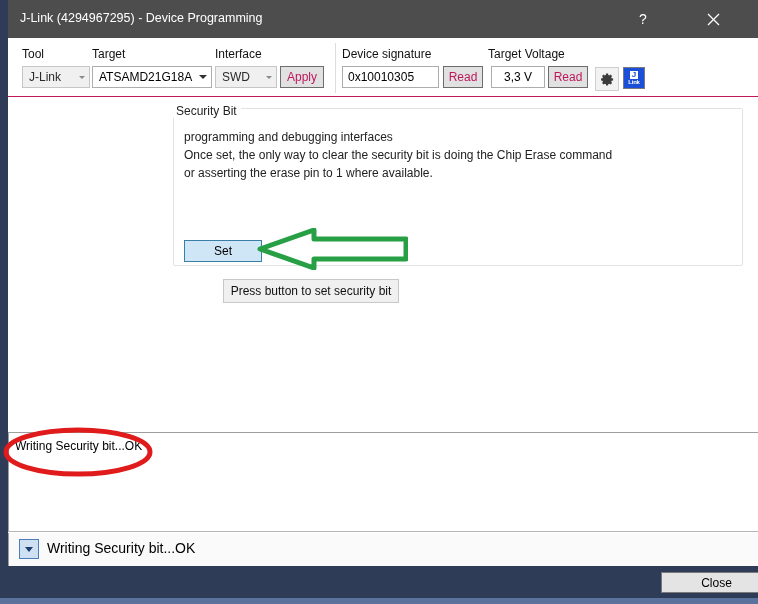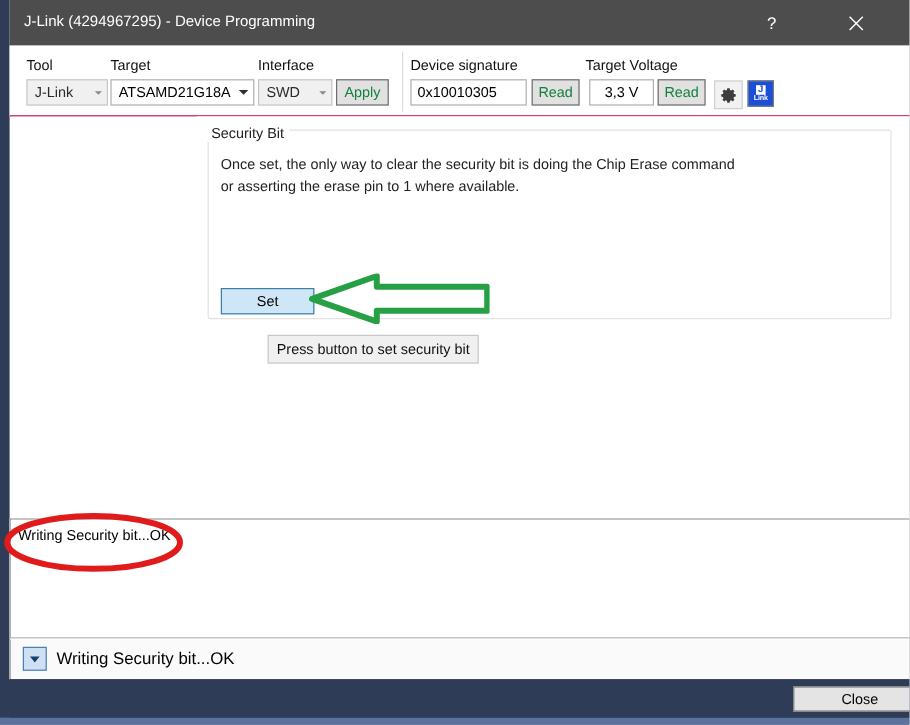--- a/index.html
+++ b/index.html
@@ -117,21 +117,21 @@
 
   .btn {
     box-sizing: border-box;
     height: 22px;
     border: 1px solid #6d6d6d;
     background: #e1e1e1;
     font-size: 12px;
     display: flex;
     align-items: center;
     justify-content: center;
-    color: #15803d;
+    color: #be185d;
     cursor: default;
     white-space: nowrap;
   }
   .textbox {
     box-sizing: border-box;
     height: 22px;
     border: 1px solid #adadad;
     background: #ffffff;
     font-size: 12px;
     display: flex;
@@ -433,20 +433,21 @@
   </div>
 
 
   <div id="content">
     <div id="groupbox"></div>
   </div>
 
   <div id="groupbox-title">Security Bit</div>
 
   <div id="desc-block">
+    <div class="para">programming and debugging interfaces</div>
     <div class="para">Once set, the only way to clear the security bit is doing the Chip Erase command</div>
     <div class="para">or asserting the erase pin to 1 where available.</div>
     <div id="desc-gap"></div>
   </div>
 
   <div id="set-button">Set</div>
 
   <svg id="green-arrow" viewBox="0 0 152 42">
     <polygon points="150,11 150,31 58,31 58,40 4,21 58,2 58,11" fill="#ffffff" stroke="#27a045" stroke-width="5" stroke-linejoin="round"></polygon>
   </svg>

